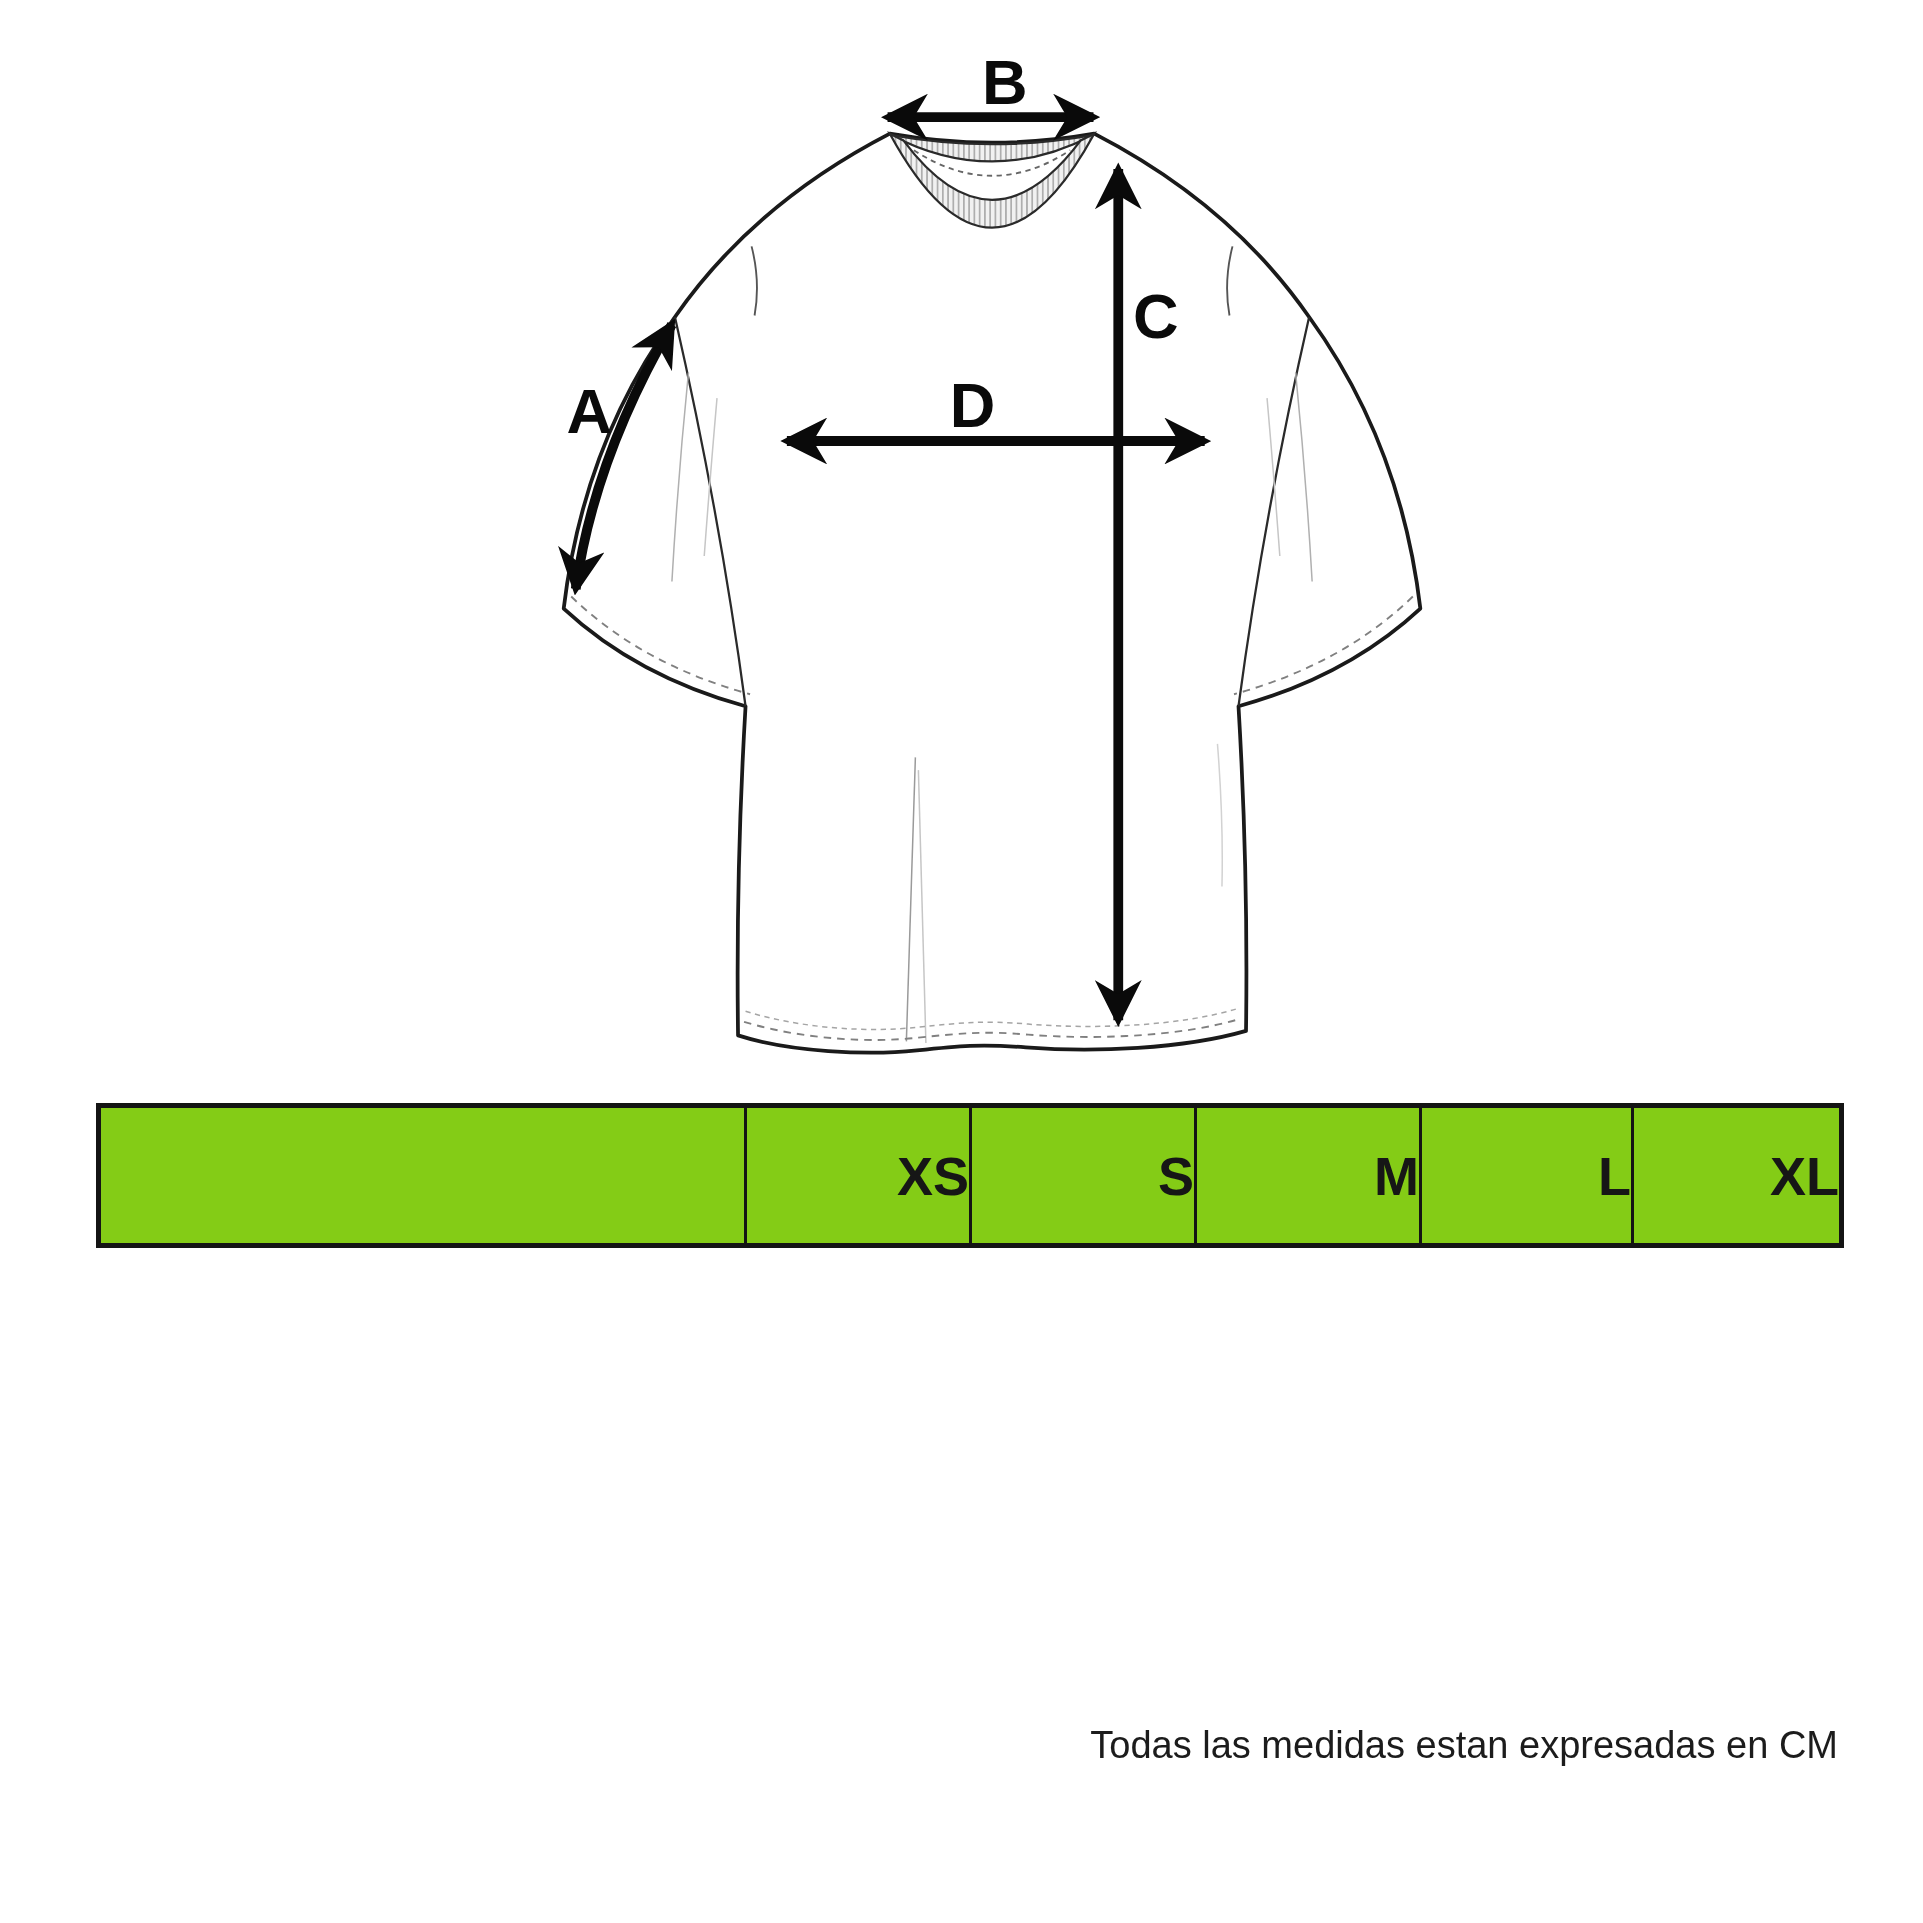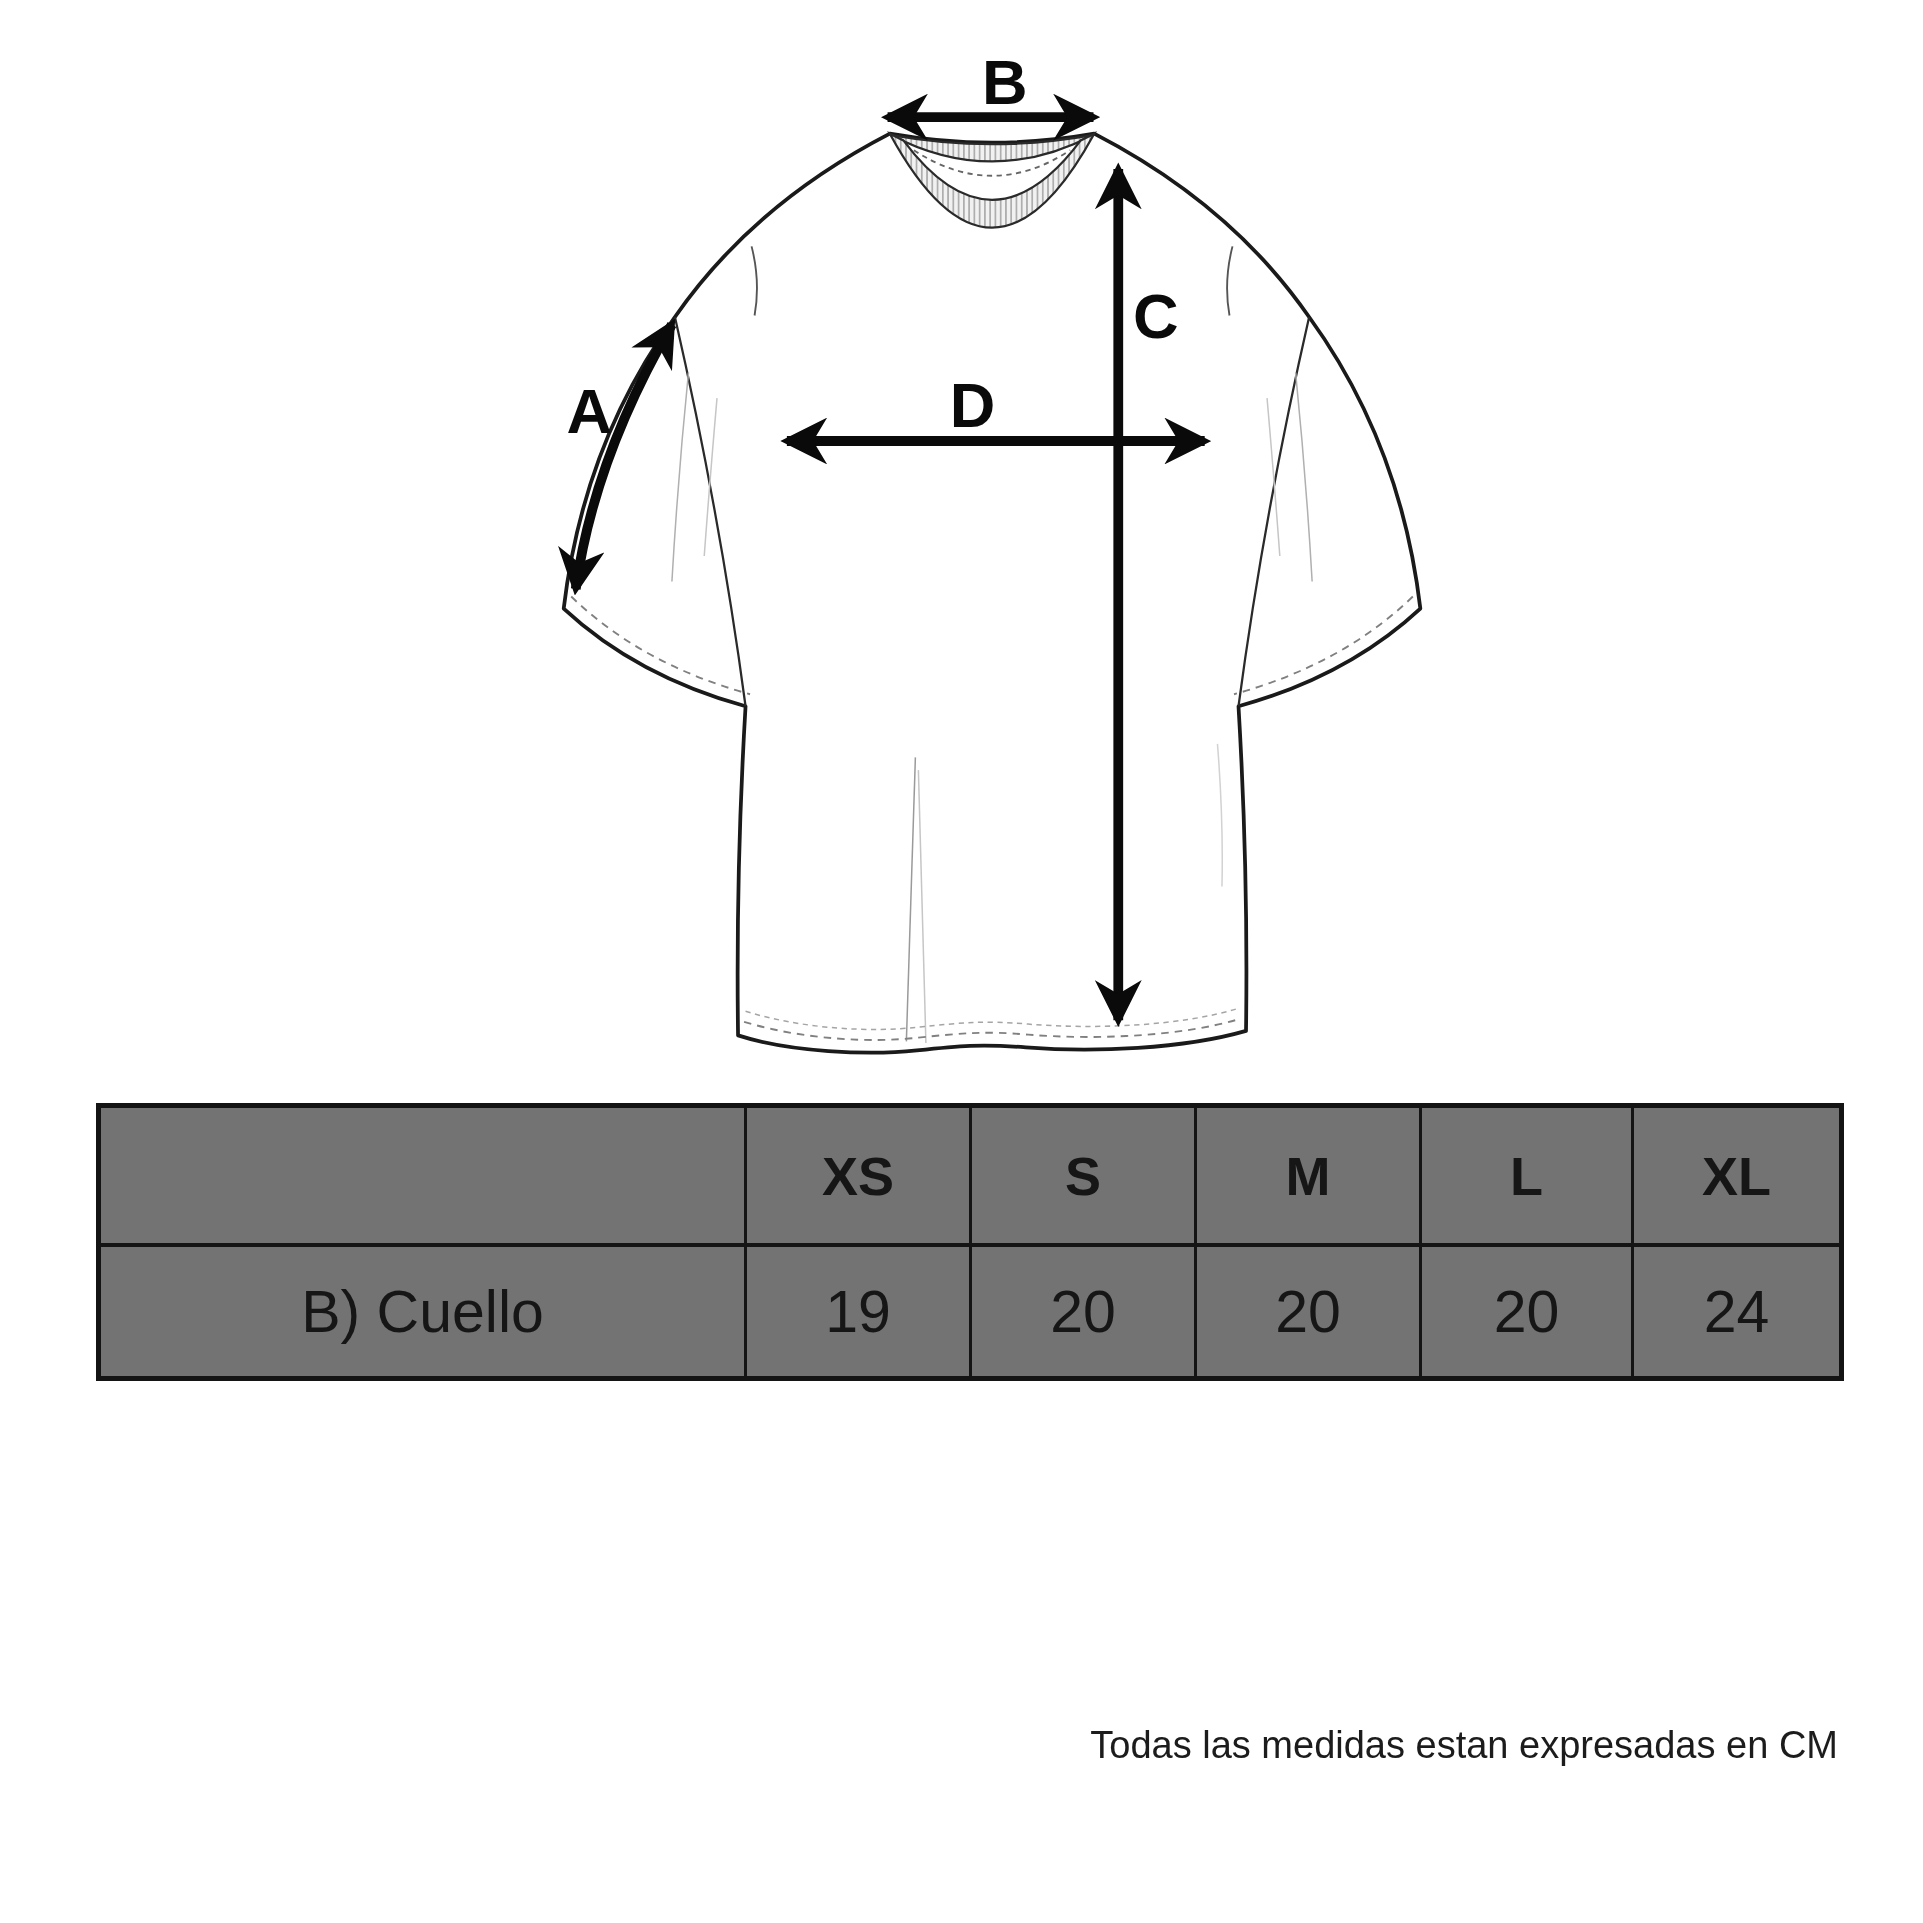--- a/index.html
+++ b/index.html
@@ -35,24 +35,24 @@
     table-layout: fixed;
     border: 5.3px solid #141414;
     color: #161616;
   }
   table.size-table th,
   table.size-table td {
     border-left: 3px solid #141414;
     border-right: 3px solid #141414;
     border-top: 4.5px solid #141414;
     border-bottom: 4.5px solid #141414;
-    text-align: center;
+    text-align: right;
     vertical-align: middle;
     padding: 0;
-    background: #737373;
+    background: #84cc16;
     overflow: hidden;
   }
   table.size-table thead th {
     height: 135px;
     font-size: 54px;
     font-weight: bold;
     letter-spacing: 0px;
   }
   table.size-table tbody td {
     height: 129px;
@@ -159,27 +159,19 @@
       <tr>
         <th></th>
         <th>XS</th>
         <th>S</th>
         <th>M</th>
         <th>L</th>
         <th>XL</th>
       </tr>
     </thead>
     <tbody>
-      <tr>
-        <td class="rowlabel">B) Cuello</td>
-        <td>19</td>
-        <td>20</td>
-        <td>20</td>
-        <td>20</td>
-        <td>24</td>
-      </tr>
     </tbody>
   </table>
 
   <div class="footnote">Todas las medidas estan expresadas en CM</div>
 
 </div>
 
 
 </body></html>

